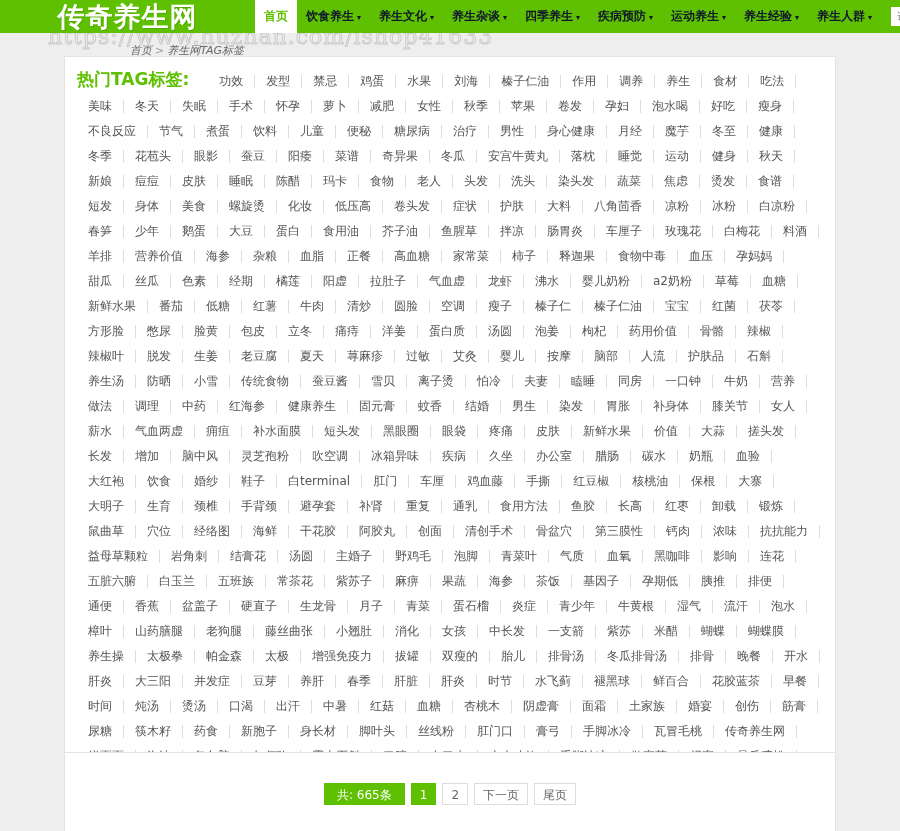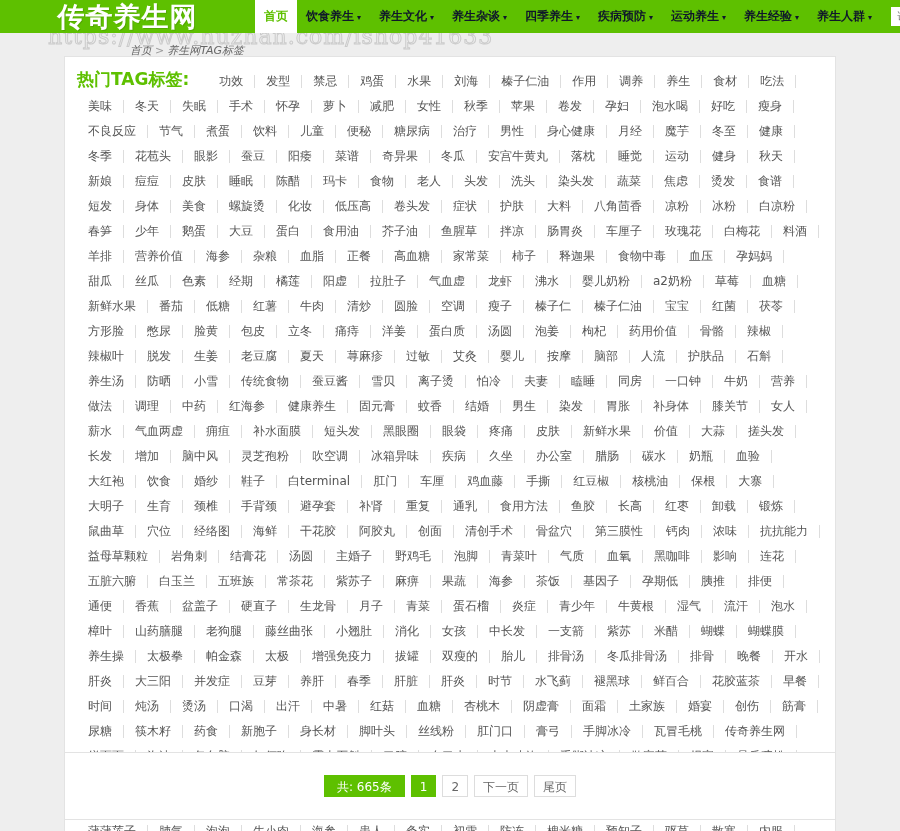--- a/index.html
+++ b/index.html
@@ -164,21 +164,21 @@
     text-align: center;
     z-index: 2;
   }
   .pg {
     display: inline-block;
     vertical-align: middle;
     min-width: 22px;
     height: 22px;
     line-height: 22px;
     padding: 0 8px;
-    margin: 8px 3px;
+    margin: 16px 3px;
     border: 1px solid #dddddd;
     background: #ffffff;
     color: #666;
     font-size: 12px;
     text-decoration: none;
     box-sizing: border-box;
     cursor: pointer;
   }
   .pg.info {
     background: #5ec000;

